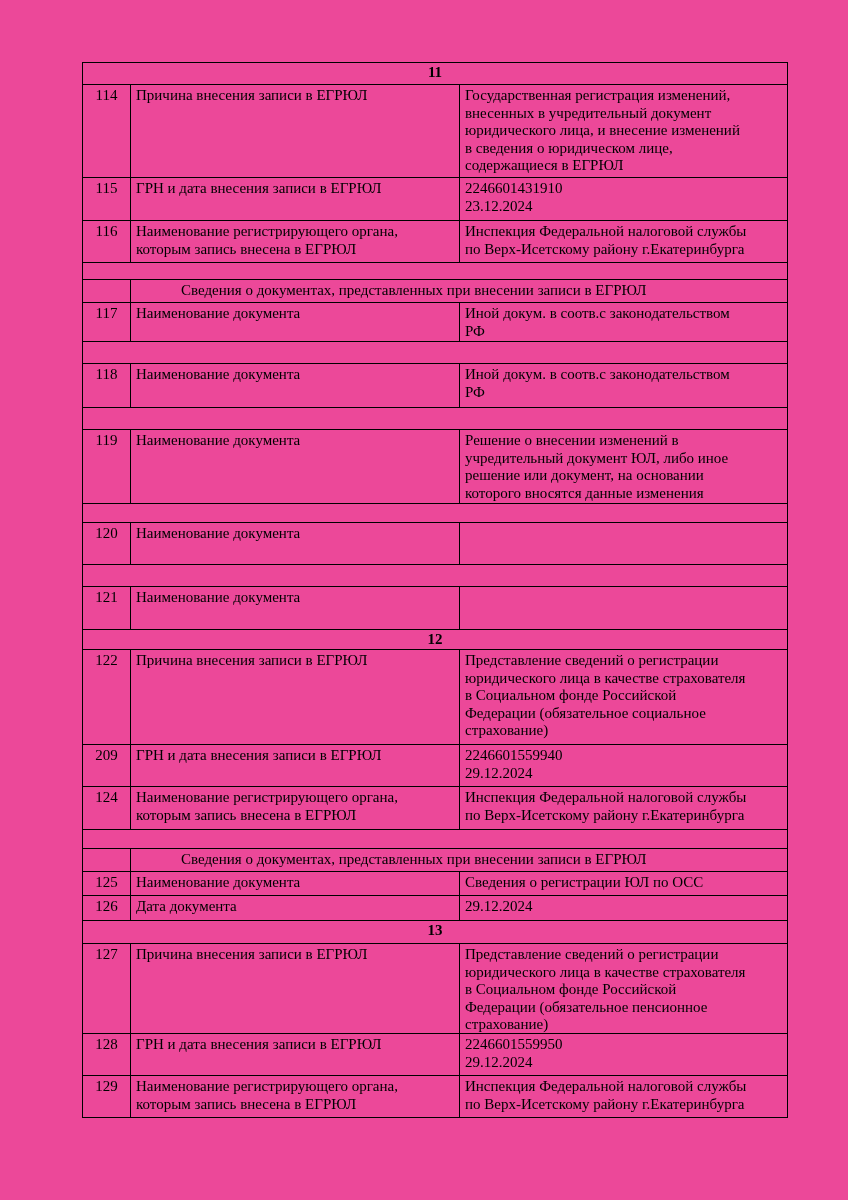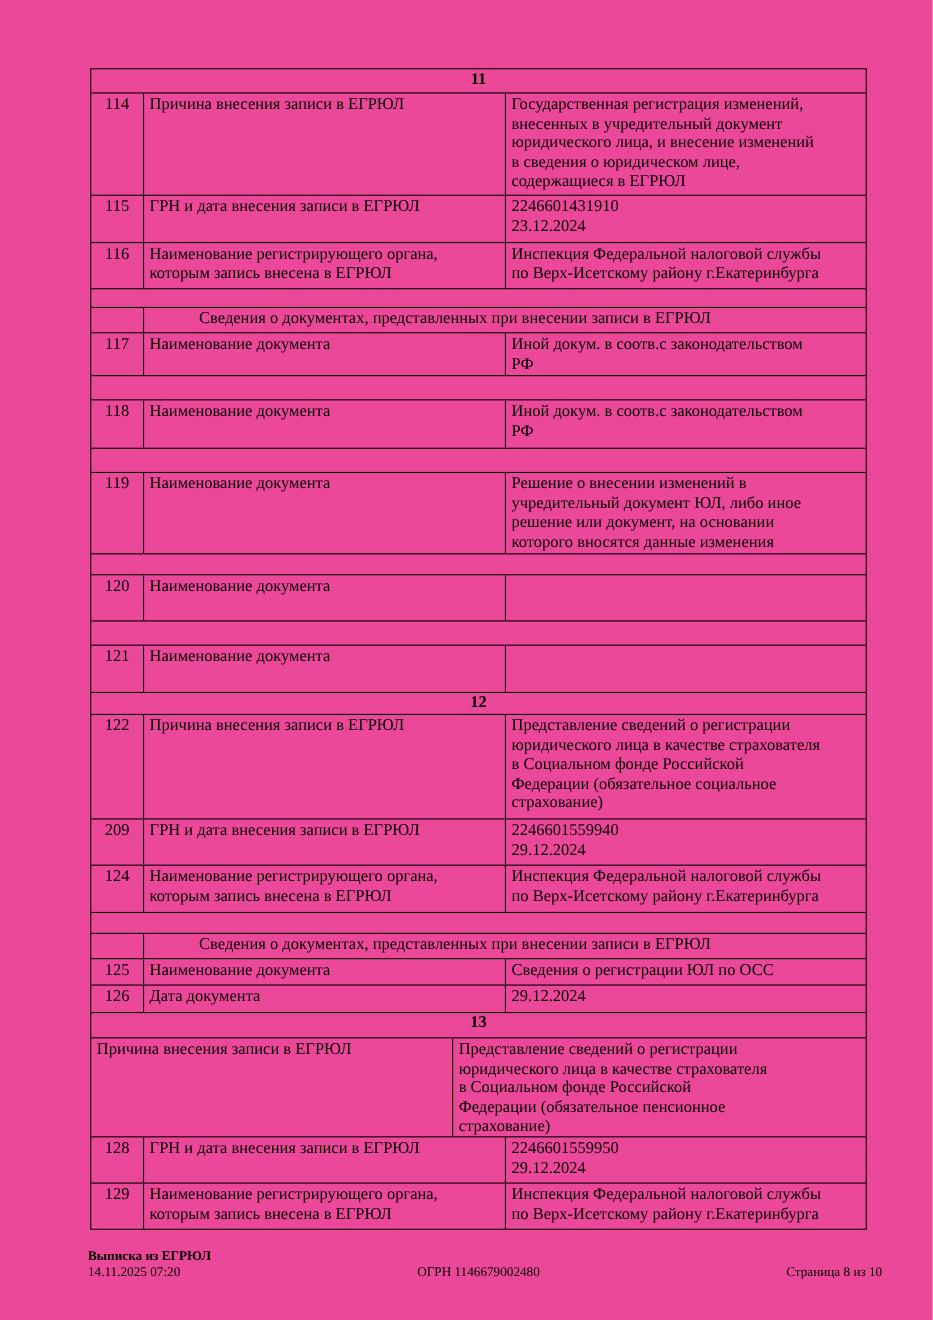--- a/index.html
+++ b/index.html
@@ -185,20 +185,21 @@
       <div class="c num">126</div>
       <div class="c lab">Дата документа</div>
       <div class="c val">29.12.2024</div>
     </div>
 
     <div class="row" style="height:23px">
       <div class="c sec">13</div>
     </div>
 
     <div class="row" style="height:90px">
+      <div class="c num">127</div>
       <div class="c lab">Причина внесения записи в ЕГРЮЛ</div>
       <div class="c val">Представление сведений о регистрации
 юридического лица в качестве страхователя
 в Социальном фонде Российской
 Федерации (обязательное пенсионное
 страхование)</div>
     </div>
 
     <div class="row" style="height:42px">
       <div class="c num">128</div>
@@ -210,22 +211,14 @@
     <div class="row" style="height:41px">
       <div class="c num">129</div>
       <div class="c lab">Наименование регистрирующего органа,
 которым запись внесена в ЕГРЮЛ</div>
       <div class="c val">Инспекция Федеральной налоговой службы
 по Верх-Исетскому району г.Екатеринбурга</div>
     </div>
 
   </div>
 
-  <div class="footer">
-    <div class="f-left">
-      <div class="t1">Выписка из ЕГРЮЛ</div>
-      <div class="t2">14.11.2025 07:20</div>
-    </div>
-    <div class="f-center">ОГРН 1146679002480</div>
-    <div class="f-right">Страница 8 из 10</div>
-  </div>
 
 </div>
 
 </body></html>

